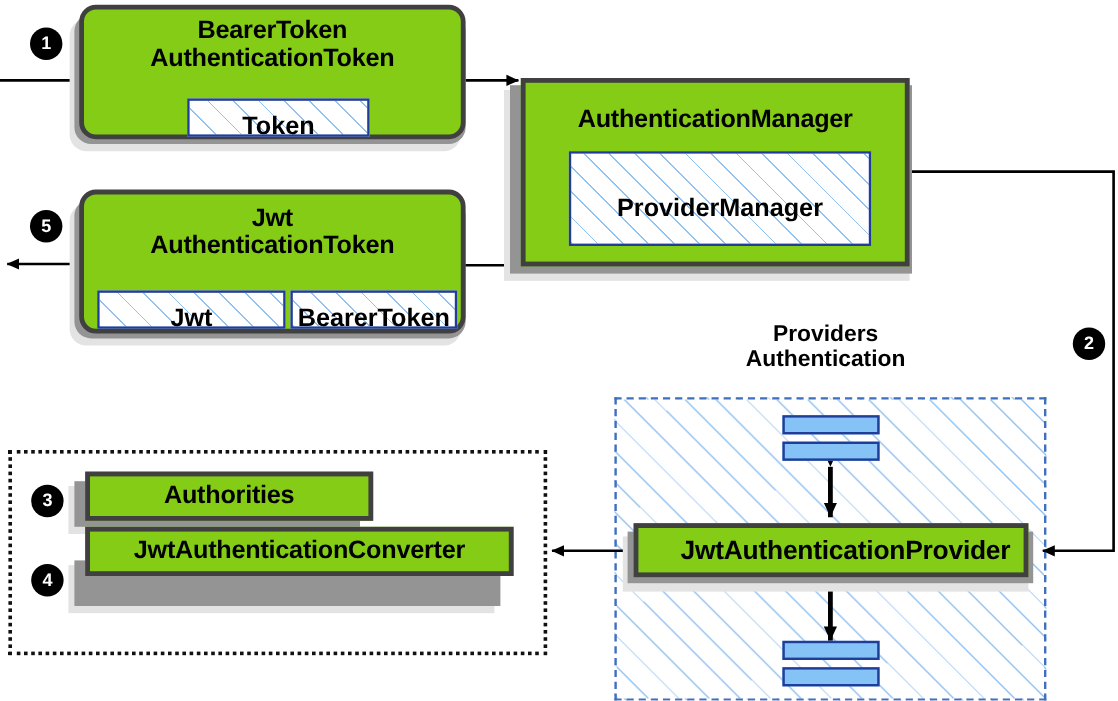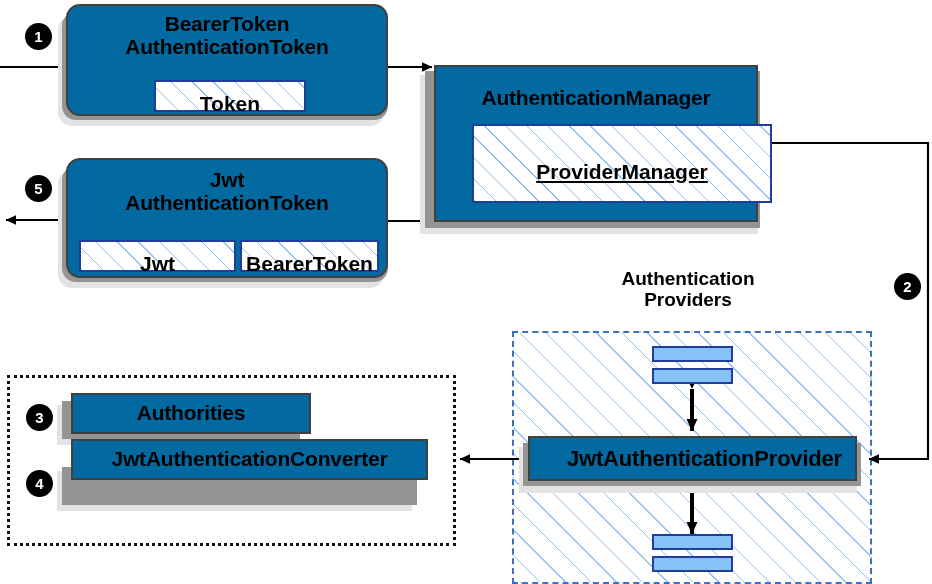--- a/index.html
+++ b/index.html
@@ -35,22 +35,22 @@
   }
   .shadow {
     position: absolute;
     box-sizing: border-box;
     z-index: 8;
   }
   .sh-dark { background: #949494; }
   .sh-light { background: #e3e3e3; }
 
   .box-blue {
-    background: #0369a1;
-    border: 2px solid #404040;
+    background: #84cc16;
+    border: 4px solid #404040;
     box-sizing: border-box;
   }
   .rounded {
     border-radius: 14px;
   }
   .rounded-sh { border-radius: 14px; }
 
   .title {
     font-weight: bold;
     color: #000000;
@@ -170,43 +170,43 @@
     <polyline points="758,143 928,143 928,459 869,459" fill="none" stroke="#000" stroke-width="2.2" marker-end="url(#arrowL)"></polyline>
 
     <line x1="528" y1="459" x2="460" y2="459" stroke="#000" stroke-width="2.2" marker-end="url(#arrowL)"></line>
 
     <line x1="692" y1="389" x2="692" y2="431" stroke="#000" stroke-width="4" marker-start="url(#arrowUp)" marker-end="url(#arrowUp)"></line>
 
     <line x1="692" y1="492" x2="692" y2="534" stroke="#000" stroke-width="4" marker-start="url(#arrowUp)" marker-end="url(#arrowUp)"></line>
   </svg>
 
   <div class="section-label" style="left:562px; top:268px; width:252px; font-size:19px;">
+    <div>Providers</div>
     <div>Authentication</div>
-    <div>Providers</div>
   </div>
 
   <div class="dashed-hatch-container" style="left:512px; top:331px; width:360px; height:253px;"></div>
 
   <div class="bar-blue" style="left:652px; top:346px; width:81px; height:16px;"></div>
   <div class="bar-blue" style="left:652px; top:368px; width:81px; height:16px;"></div>
 
   <div class="bar-blue" style="left:652px; top:534px; width:81px; height:16px;"></div>
   <div class="bar-blue" style="left:652px; top:556px; width:81px; height:16px;"></div>
 
   <div class="shadow sh-light" style="left:519px; top:447px; width:338px; height:46px;"></div>
   <div class="shadow sh-dark" style="left:523px; top:443px; width:338px; height:43px;"></div>
   <div class="node box-blue" style="left:528px; top:436px; width:329px; height:45px; display:flex; align-items:center; justify-content:center;">
     <div class="title" style="font-size:22px;margin-left:24px;">JwtAuthenticationProvider</div>
   </div>
 
   <div class="shadow sh-light" style="left:420px; top:75px; width:338px; height:159px;"></div>
   <div class="shadow sh-dark" style="left:425px; top:71px; width:335px; height:157px;"></div>
   <div class="node box-blue" style="left:434px; top:65px; width:324px; height:157px;">
     <div class="title" style="margin-top:20px; font-size:21px;">AuthenticationManager</div>
-    <div class="hatch-box" style="left:36px; top:57px; width:300px; height:79px;text-decoration:underline;">
+    <div class="hatch-box" style="left:36px; top:57px; width:252px; height:79px;">
       <span style="font-size:21px;">ProviderManager</span>
     </div>
   </div>
 
   <div class="shadow sh-light rounded-sh" style="left:58px; top:16px; width:326px; height:110px;"></div>
   <div class="shadow sh-dark rounded-sh" style="left:62px; top:12px; width:326px; height:108px;"></div>
   <div class="node box-blue rounded" style="left:66px; top:4px; width:322px; height:112px;">
     <div class="title" style="margin-top:7px; font-size:21px;">
       <div>BearerToken</div>
       <div>AuthenticationToken</div>

